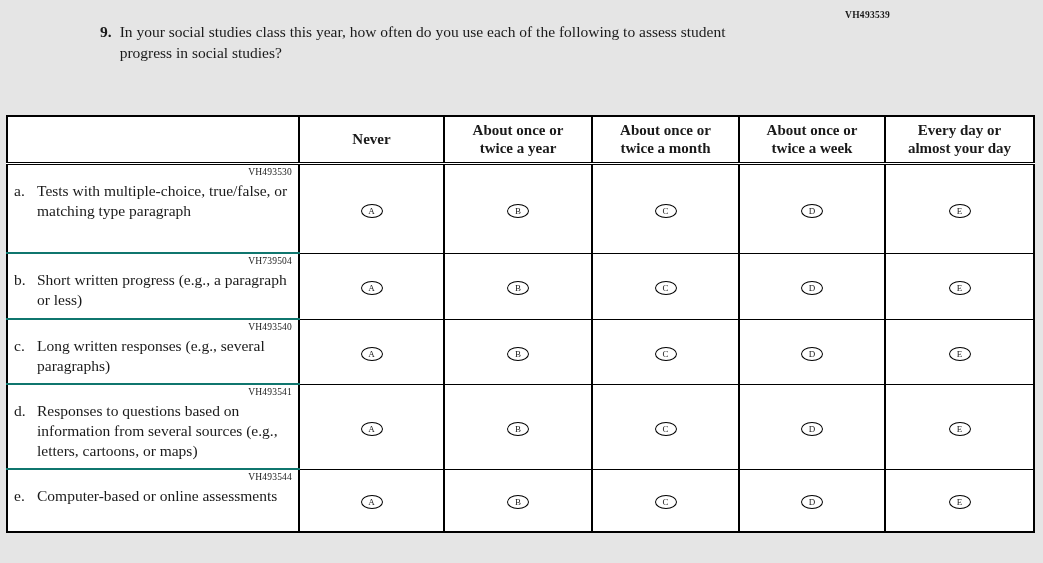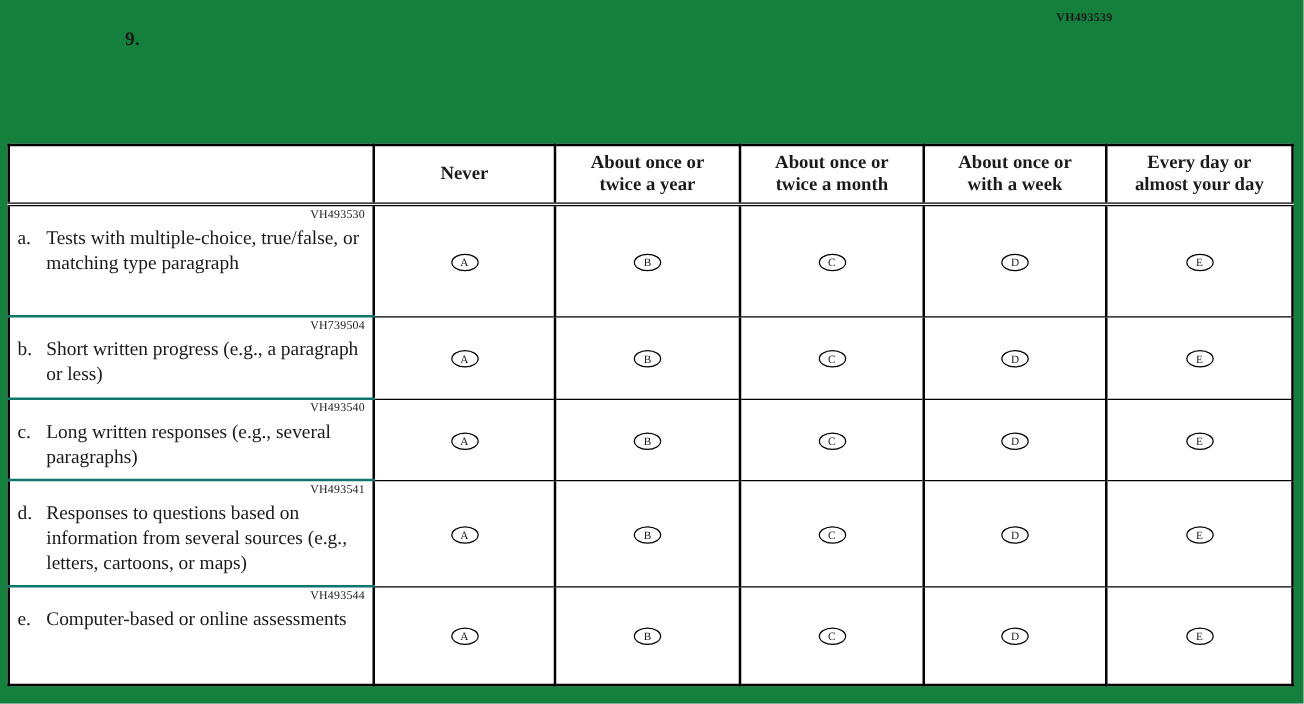--- a/index.html
+++ b/index.html
@@ -5,21 +5,21 @@
   * { margin: 0; padding: 0; box-sizing: border-box; }
   html, body { background: #ffffff; }
   body {
     font-family: "Liberation Serif", "DejaVu Serif", serif;
     color: #1a1a1a;
   }
   .page {
     position: relative;
     width: 1043px;
     height: 563px;
-    background: #15803d;
+    background: #e5e5e5;
     overflow: hidden;
   }
   .form-code {
     position: absolute;
     top: 10px;
     left: 845px;
     font-size: 9.5px;
     font-weight: bold;
     letter-spacing: 0.3px;
   }
@@ -105,33 +105,34 @@
     font-size: 9px;
     line-height: 12px;
     text-align: center;
     cursor: pointer;
     background: #fff;
   }
   tr.row-a { height: 90px; }
   tr.row-b { height: 66px; }
   tr.row-c { height: 65px; padding-left: 14px; }
   tr.row-d { height: 85px; }
-  tr.row-e { height: 79px; }
+  tr.row-e { height: 63px; }
 </style>
 </head>
 <body>
 
 <div class="page">
 
   <div class="form-code">VH493539</div>
 
   <div class="question-block">
     <div class="q-row">
       <span class="q-num">9.</span>
       <div class="q-body">
+        <div class="q-text">In your social studies class this year, how often do you use each of the following to assess student progress in social studies?</div>
       </div>
     </div>
   </div>
 
   <table class="survey-table">
     <colgroup>
       <col style="width:292px">
       <col style="width:145px">
       <col style="width:148px">
       <col style="width:147px">
@@ -148,21 +149,21 @@
         <th>
           <div>About once or</div>
           <div>twice a year</div>
         </th>
         <th>
           <div>About once or</div>
           <div>twice a month</div>
         </th>
         <th>
           <div>About once or</div>
-          <div>with a week</div>
+          <div>twice a week</div>
         </th>
         <th>
           <div>Every day or</div>
           <div>almost your day</div>
         </th>
       </tr>
     </thead>
     <tbody>
 
       <tr class="row-a">

